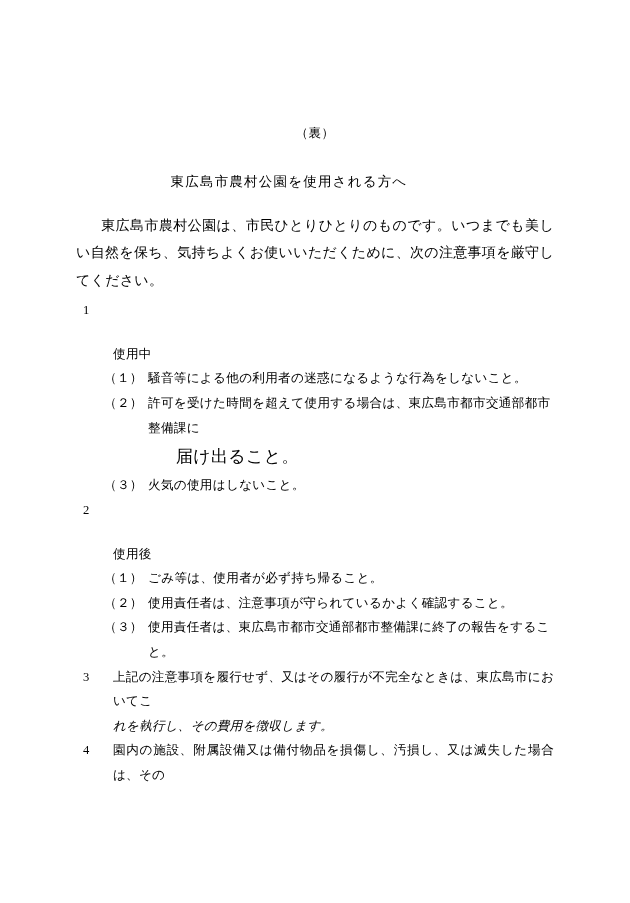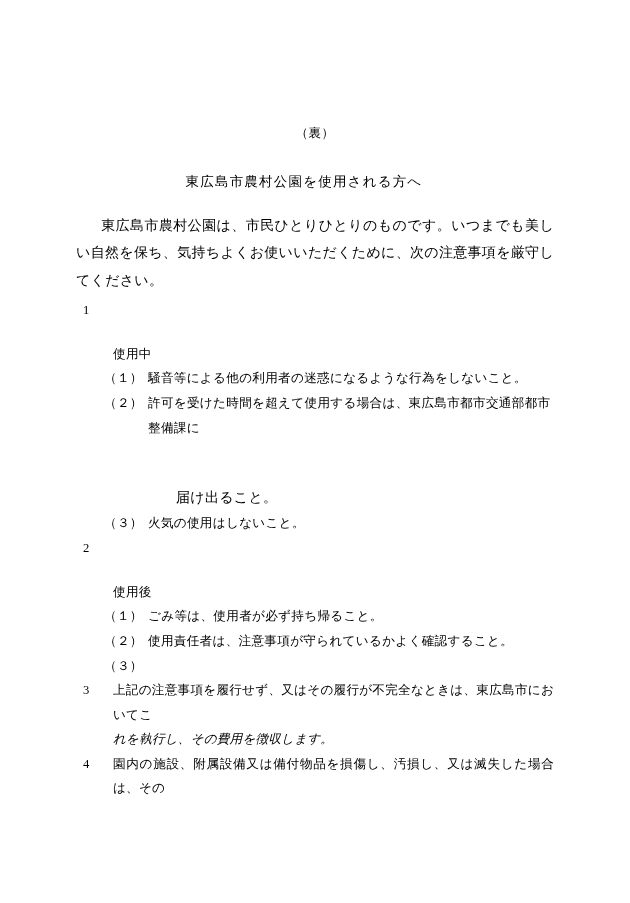--- a/index.html
+++ b/index.html
@@ -25,21 +25,21 @@
     top: 125px;
     left: 0;
     width: 630px;
     text-align: center;
     font-size: 12.5px;
     letter-spacing: 0.5px;
   }
   .doc-title {
     position: absolute;
     top: 173px;
-    left: 15px;
+    left: 0;
     width: 578px;
     text-align: center;
     font-size: 13.5px;
     letter-spacing: 1.2px;
   }
   .body-block {
     position: absolute;
     top: 212px;
     left: 76px;
     width: 478px;
@@ -87,25 +87,24 @@
     padding-left: 28px;
   }
   .sub-num {
     width: 44px;
     flex: 0 0 44px;
   }
   .sub-text {
     flex: 1 1 auto;
   }
   .cont-line {
-    font-size: 14px;
+    font-size: 17px;
     line-height: 1.95;
     letter-spacing: 0.3px;
     padding-left: 100px;
-    margin-top: 44px;
   }
   .para-item {
     display: flex;
     align-items: flex-start;
     font-size: 12.6px;
     line-height: 1.95;
     letter-spacing: 0.2px;
     padding-left: 7px;
   }
   .para-item .item-num {
@@ -168,20 +167,21 @@
           <div class="subitem">
             <span class="sub-num">（１）</span>
             <span class="sub-text">ごみ等は、使用者が必ず持ち帰ること。</span>
           </div>
           <div class="subitem">
             <span class="sub-num">（２）</span>
             <span class="sub-text">使用責任者は、注意事項が守られているかよく確認すること。</span>
           </div>
           <div class="subitem">
             <span class="sub-num">（３）</span>
+            <span class="sub-text">使用責任者は、東広島市都市交通部都市整備課に終了の報告をすること。</span>
           </div>
         </div>
       </div>
 
       <div class="para-item">
         <span class="item-num">3</span>
         <span class="para-body">
           <span>上記の注意事項を履行せず、又はその履行が不完全なときは、東広島市においてこ</span>
           <span class="wrap2">れを執行し、その費用を徴収します。</span>
         </span>

